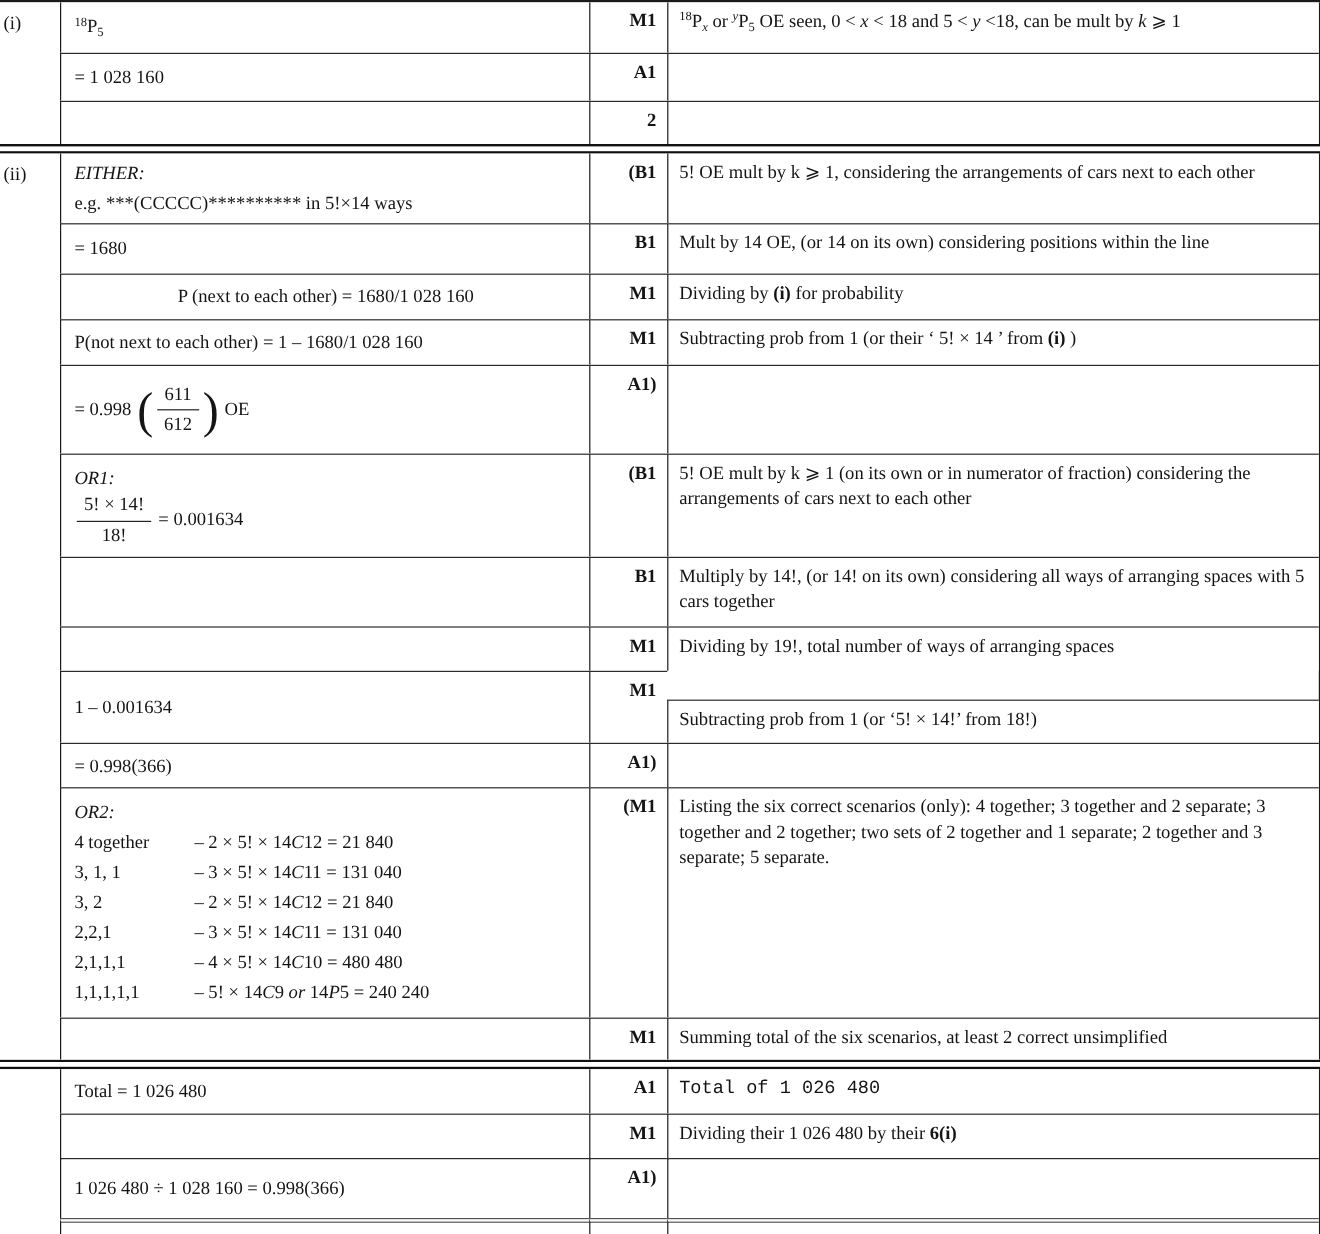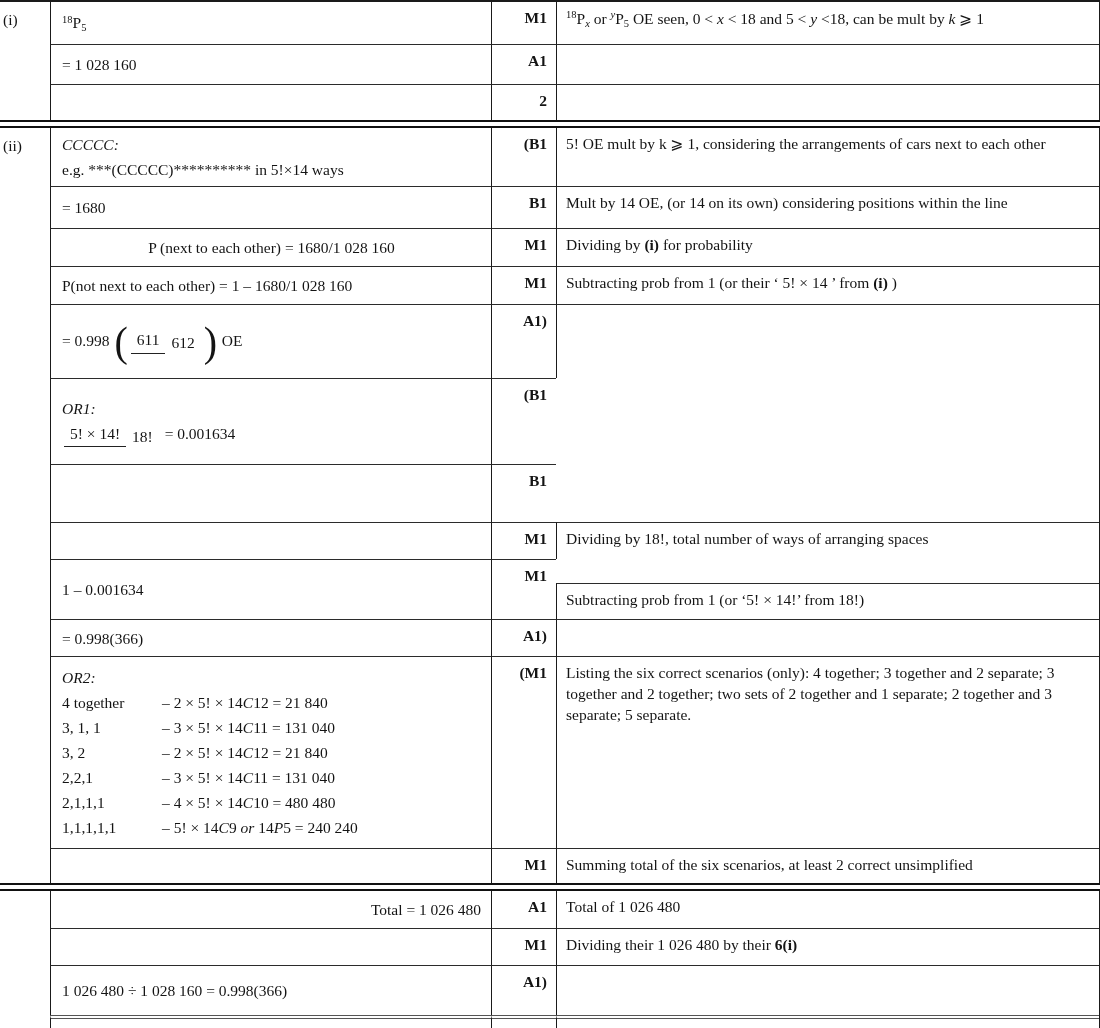--- a/index.html
+++ b/index.html
@@ -56,23 +56,23 @@
   }
   .line{line-height:1.62;}
   .b{font-weight:bold;}
   .i{font-style:italic;}
   .sup{font-size:10.5px;vertical-align:5.5px;}
   .sub{font-size:10.5px;vertical-align:-3px;}
   .wlab{display:inline-block;min-width:100px;}
   .fgroup{display:inline-flex;align-items:center;vertical-align:middle;}
   .frac{
     display:inline-flex;
+    flex-direction:column;
     text-align:center;
     margin:0 2px;
-    align-items:flex-end;
   }
   .fnum{padding:1px 6px 3px;border-bottom:1.3px solid #222;line-height:1.2;}
   .fden{padding:3px 6px 1px;line-height:1.2;}
   .paren{
     font-size:40px;
     font-weight:300;
     line-height:0.8;
     margin:0 1px;
     transform:scaleY(1.05);
   }
@@ -95,21 +95,21 @@
         <div class="cell mark rline" style="grid-area: 2 / 3; min-height: 40px;">A1</div>
         <div class="cell guid rline" style="grid-area: 2 / 4; min-height: 40px;"></div>
         <div class="cell work rline" style="grid-area: 3 / 2; min-height: 36px;"></div>
         <div class="cell mark rline" style="grid-area: 3 / 3; min-height: 36px;">2</div>
         <div class="cell guid rline" style="grid-area: 3 / 4; min-height: 36px;"></div>
       </div>
       <div class="dsep"></div>
       <div class="section">
         <div class="cell part" style="grid-row: 1 / span 12;">(ii)</div>
         <div class="cell work" style="grid-area: 1 / 2; min-height: 58px;">
-          <div class="line"><span class="i">CCCCC:</span></div>
+          <div class="line"><span class="i">EITHER:</span></div>
           <div class="line"><span>e.g. ***(CCCCC)********** in 5!×14 ways</span></div>
         </div>
         <div class="cell mark" style="grid-area: 1 / 3; min-height: 58px;">(B1</div>
         <div class="cell guid" style="grid-area: 1 / 4; min-height: 58px;"><span>5! OE mult by k ⩾ 1, considering the arrangements of cars next to each other</span></div>
         <div class="cell work rline" style="grid-area: 2 / 2; min-height: 42px;">
           <div class="line"><span>= 1680</span></div>
         </div>
         <div class="cell mark rline" style="grid-area: 2 / 3; min-height: 42px;">B1</div>
         <div class="cell guid rline" style="grid-area: 2 / 4; min-height: 42px;"><span>Mult by 14 OE, (or 14 on its own) considering positions within the line</span></div>
         <div class="cell work rline" style="grid-area: 3 / 2; min-height: 38px; text-align: center;">
@@ -137,25 +137,27 @@
         <div class="cell work rline" style="grid-area: 6 / 2; min-height: 86px;">
           <div class="line"><span class="i">OR1:</span></div>
           <div class="line"><span class="fgroup">
               <span class="frac">
                 <span class="fnum"><span>5! × 14!</span></span>
                 <span class="fden"><span>18!</span></span>
               </span>
             </span><span> = 0.001634</span></div>
         </div>
         <div class="cell mark rline" style="grid-area: 6 / 3; min-height: 86px;">(B1</div>
+        <div class="cell guid rline" style="grid-area: 6 / 4; min-height: 86px;"><span>5! OE mult by k ⩾ 1 (on its own or in numerator of fraction) considering the arrangements of cars next to each other</span></div>
         <div class="cell work rline" style="grid-area: 7 / 2; min-height: 58px;"></div>
         <div class="cell mark rline" style="grid-area: 7 / 3; min-height: 58px;">B1</div>
+        <div class="cell guid rline" style="grid-area: 7 / 4; min-height: 58px;"><span>Multiply by 14!, (or 14! on its own) considering all ways of arranging spaces with 5 cars together</span></div>
         <div class="cell work rline" style="grid-area: 8 / 2; min-height: 37px;"></div>
         <div class="cell mark rline" style="grid-area: 8 / 3; min-height: 37px;">M1</div>
-        <div class="cell guid rline" style="grid-area: 8 / 4; min-height: 37px;"><span>Dividing by 18!, total number of ways of arranging spaces</span></div>
+        <div class="cell guid rline" style="grid-area: 8 / 4; min-height: 37px;"><span>Dividing by 19!, total number of ways of arranging spaces</span></div>
         <div class="cell work rline" style="grid-area: 9 / 2; min-height: 36px;">
           <div class="line"><span>1 – 0.001634</span></div>
         </div>
         <div class="cell mark rline" style="grid-area: 9 / 3; min-height: 36px;">M1</div>
         <div class="cell guid rline" style="grid-area: 9 / 4; min-height: 36px; margin-top: 24px;"><span>Subtracting prob from 1 (or ‘5! × 14!’ from 18!)</span></div>
         <div class="cell work rline" style="grid-area: 10 / 2; min-height: 37px;">
           <div class="line"><span>= 0.998(366)</span></div>
         </div>
         <div class="cell mark rline" style="grid-area: 10 / 3; min-height: 37px;">A1)</div>
         <div class="cell guid rline" style="grid-area: 10 / 4; min-height: 37px;"></div>
@@ -170,25 +172,25 @@
         </div>
         <div class="cell mark rline" style="grid-area: 11 / 3; min-height: 192px;">(M1</div>
         <div class="cell guid rline" style="grid-area: 11 / 4; min-height: 192px;"><span>Listing the six correct scenarios (only): 4 together; 3 together and 2 separate; 3 together and 2 together; two sets of 2 together and 1 separate; 2 together and 3 separate; 5 separate.</span></div>
         <div class="cell work rline" style="grid-area: 12 / 2; min-height: 35px;"></div>
         <div class="cell mark rline" style="grid-area: 12 / 3; min-height: 35px;">M1</div>
         <div class="cell guid rline" style="grid-area: 12 / 4; min-height: 35px;"><span>Summing total of the six scenarios, at least 2 correct unsimplified</span></div>
       </div>
       <div class="dsep"></div>
       <div class="section">
         <div class="cell part" style="grid-row: 1 / span 4;"></div>
-        <div class="cell work" style="grid-area: 1 / 2; min-height: 37px; text-align: right;">
+        <div class="cell work" style="grid-area: 1 / 2; min-height: 37px;">
           <div class="line"><span>Total  = 1 026 480</span></div>
         </div>
         <div class="cell mark" style="grid-area: 1 / 3; min-height: 37px;">A1</div>
-        <div class="cell guid" style="grid-area: 1 / 4; min-height: 37px;"><span>Total of 1 026 480</span></div>
+        <div class="cell guid" style="grid-area: 1 / 4; min-height: 37px; font-family: Liberation Mono, monospace;"><span>Total of 1 026 480</span></div>
         <div class="cell work rline" style="grid-area: 2 / 2; min-height: 37px;"></div>
         <div class="cell mark rline" style="grid-area: 2 / 3; min-height: 37px;">M1</div>
         <div class="cell guid rline" style="grid-area: 2 / 4; min-height: 37px;"><span>Dividing their 1 026 480 by their </span><span class="b">6(i)</span></div>
         <div class="cell work rline" style="grid-area: 3 / 2; min-height: 50px;">
           <div class="line"><span>1 026 480 ÷ 1 028 160 = 0.998(366)</span></div>
         </div>
         <div class="cell mark rline" style="grid-area: 3 / 3; min-height: 50px;">A1)</div>
         <div class="cell guid rline" style="grid-area: 3 / 4; min-height: 50px;"></div>
         <div class="cell work rline dline" style="grid-area: 4 / 2; min-height: 38px;"></div>
         <div class="cell mark rline dline" style="grid-area: 4 / 3; min-height: 38px;">5</div>

